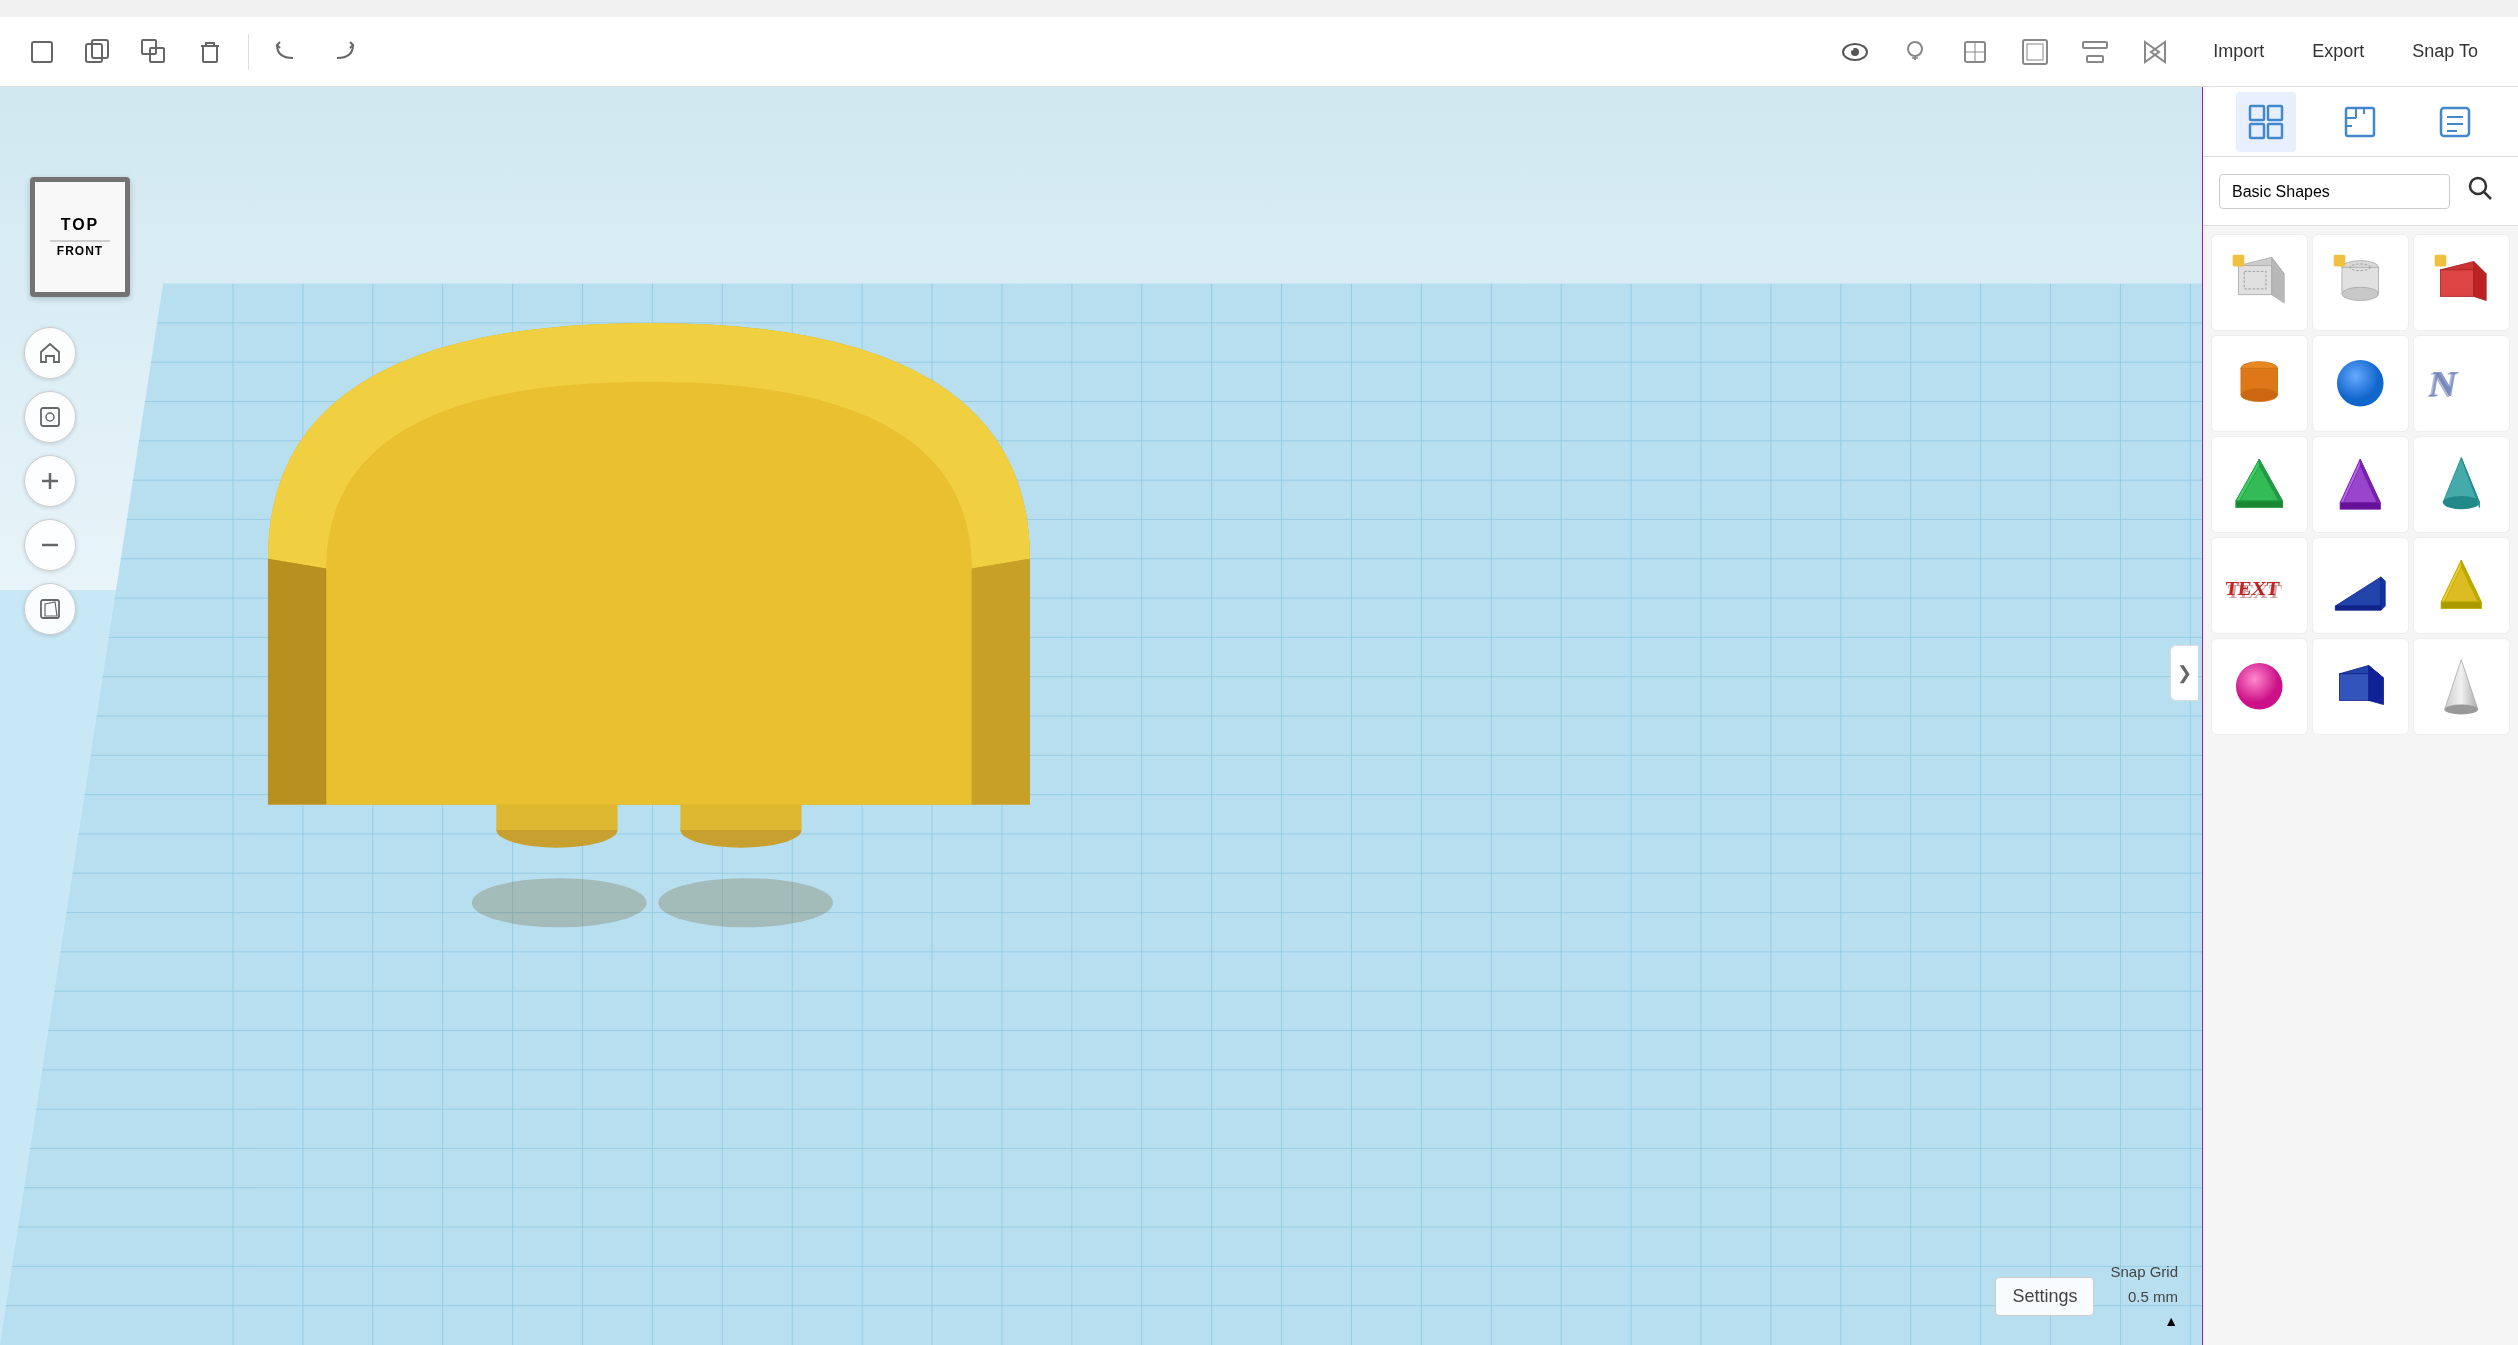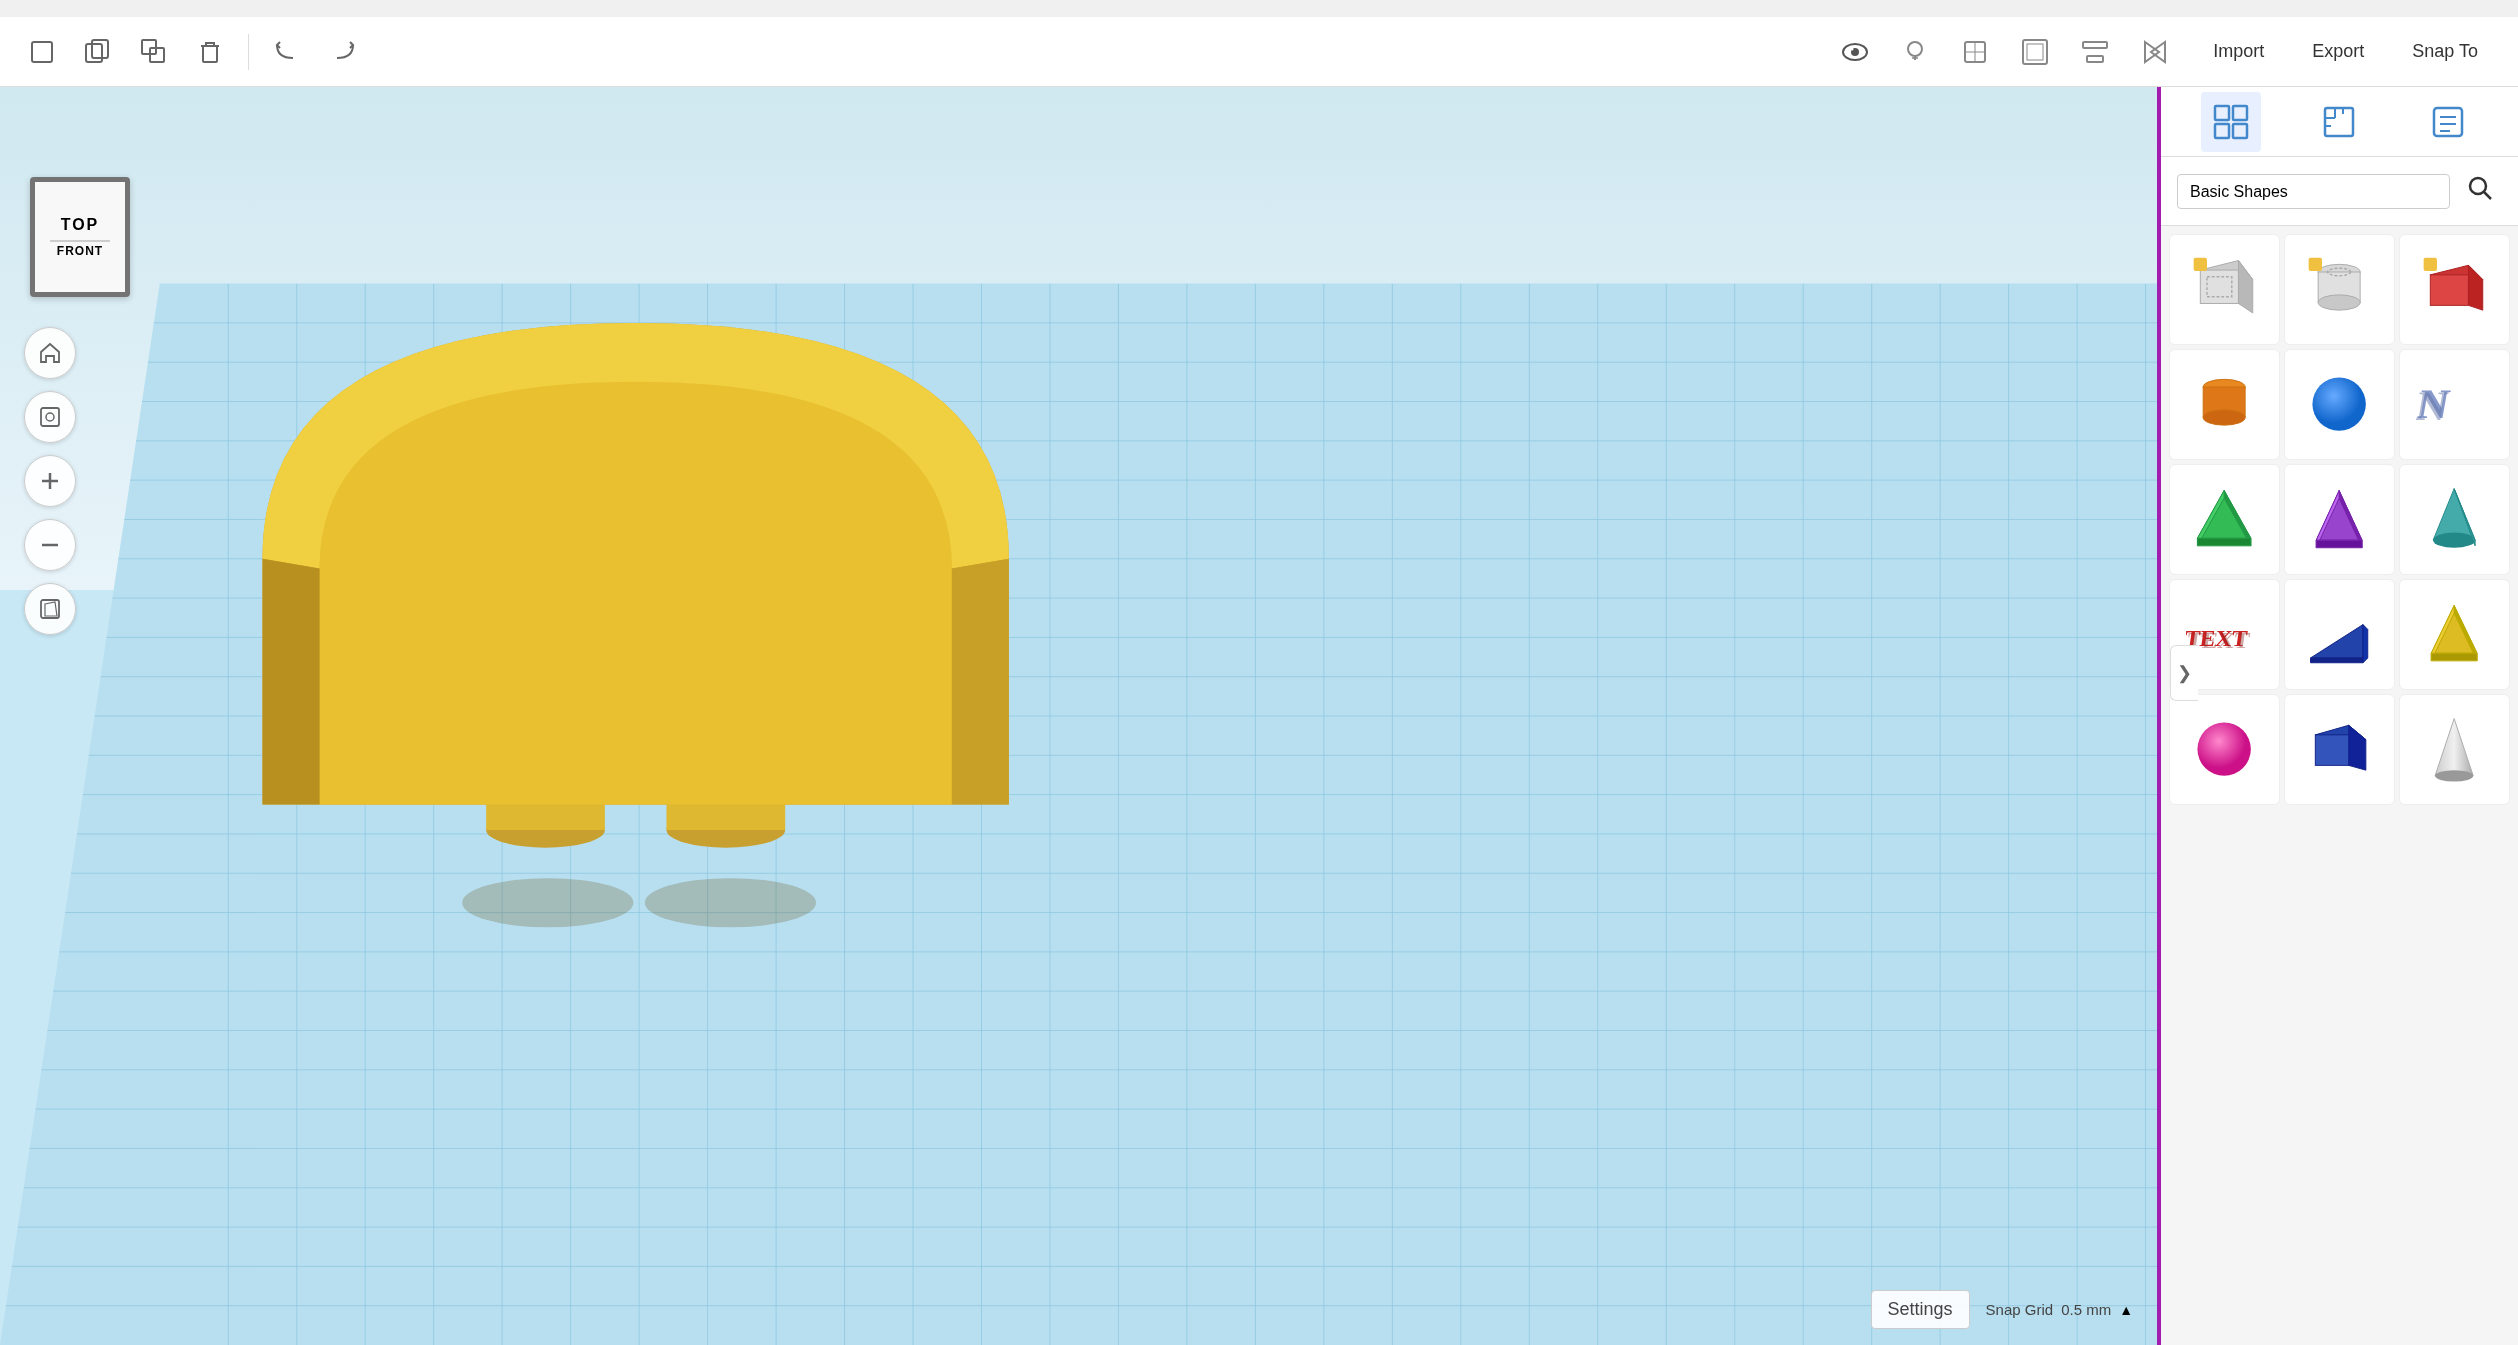--- a/index.html
+++ b/index.html
@@ -159,27 +159,28 @@
       cursor: pointer;
       font-size: 18px;
       color: #444;
     }
     .snap-grid {
       display: flex;
       align-items: flex-end;
       gap: 8px;
       font-size: 15px;
       color: #444;
+      flex-direction: column;
     }
 
     
     .right-panel {
-      width: 361px;
+      width: 316px;
       background: #f5f5f5;
-      border-left: 4px solid #a21caf;
+      border-left: 1px solid #a21caf;
       display: flex;
       flex-direction: column;
     }
     .panel-top-tabs {
       height: 70px;
       background: #fff;
       border-bottom: 1px solid #ddd;
       display: flex;
       align-items: center;
       justify-content: space-around;

